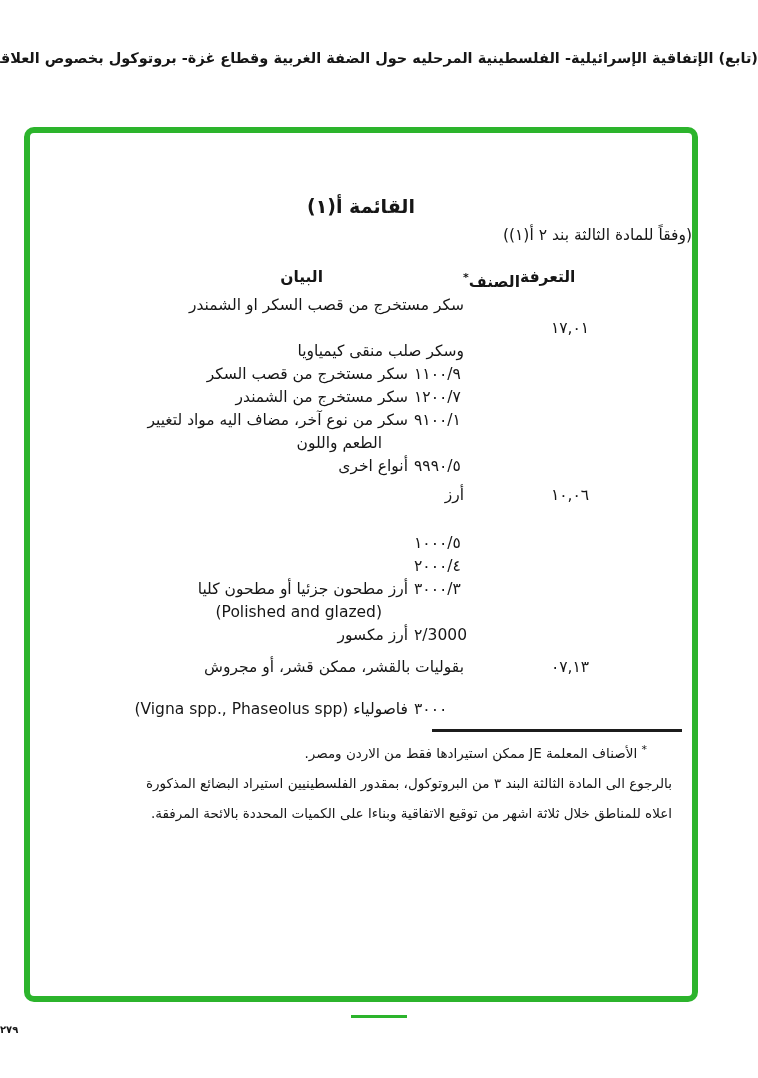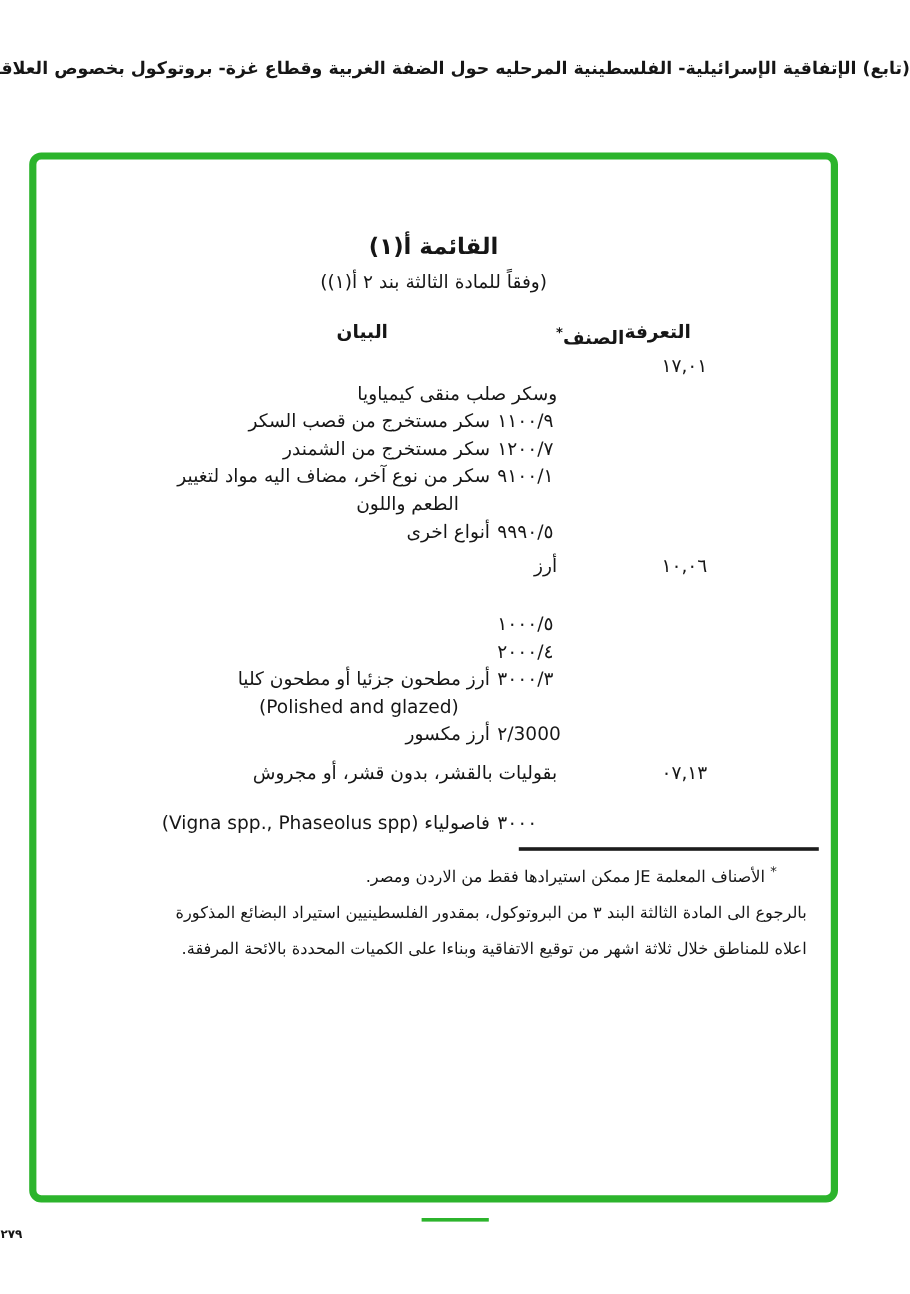--- a/index.html
+++ b/index.html
@@ -11,21 +11,21 @@
   
   .top-header { position:absolute; top:50px; left:0; right:0; text-align:center; }
   .hdr1 { font-size:14.5px; font-weight:bold; white-space:nowrap; letter-spacing:-0.2px; }
   .hdr2 { margin-top:11px; font-size:11.5px; font-weight:bold; }
 
   
   .frame { position:absolute; left:24px; top:127px; width:674px; height:875px;
            border:6px solid var(--green); border-radius:10px; }
 
   .list-title { margin-top:62px; text-align:center; font-size:19px; font-weight:bold; }
-  .list-subtitle { margin-top:9px; text-align:center; font-size:15.5px; }
+  .list-subtitle { margin-top:9px; font-size:15.5px; }
 
   
   .ttable { margin-top:22px; padding:0 72px 0 60px; font-size:15.5px; }
   .line { display:flex; direction:rtl; line-height:23px; min-height:23px; }
   .c-tariff { width:100px; text-align:center; flex:0 0 auto; }
   .c-body { flex:1 1 auto; display:flex; direction:rtl; }
   .c-code { width:112px; flex:0 0 auto; text-align:left; padding-left:6px; }
   .c-desc { flex:1 1 auto; text-align:right; }
   .c-desc.cont { padding-right:26px; }
   .c-body.section { display:block; text-align:right; padding-right:56px; }
@@ -62,20 +62,24 @@
 
     <div class="ttable">
       <div class="line hdr-row">
         <div class="c-tariff">التعرفة</div>
         <div class="c-body">
           <div class="c-code"><span>الصنف</span><sup class="star">*</sup></div>
           <div class="c-desc">البيان</div>
         </div>
       </div>
       <div id="rows">
+          <div class="line">
+            <div class="c-tariff"></div>
+            <div class="c-body section">سكر مستخرج من قصب السكر او الشمندر</div>
+          </div>
           <div class="line">
             <div class="c-tariff">١٧,٠١</div>
             <div class="c-body section"></div>
           </div>
           <div class="line">
             <div class="c-tariff"></div>
             <div class="c-body section">وسكر صلب منقى كيمياويا</div>
           </div>
           <div class="line">
             <div class="c-tariff"></div>
@@ -144,21 +148,21 @@
           </div>
           <div class="line">
             <div class="c-tariff"></div>
             <div class="c-body">
               <div class="c-code">3000/٢</div>
               <div class="c-desc">أرز مكسور</div>
             </div>
           </div>
           <div class="line" style="margin-top: 9px;">
             <div class="c-tariff">٠٧,١٣</div>
-            <div class="c-body section">بقوليات بالقشر، بدون قشر، أو مجروش</div>
+            <div class="c-body section">بقوليات بالقشر، ممكن قشر، أو مجروش</div>
           </div>
           <div class="line" style="margin-top: 19px;">
             <div class="c-tariff"></div>
             <div class="c-body">
               <div class="c-code">٣٠٠٠</div>
               <div class="c-desc">فاصولياء (Vigna spp., Phaseolus spp)</div>
             </div>
           </div>
         </div>
     </div>

